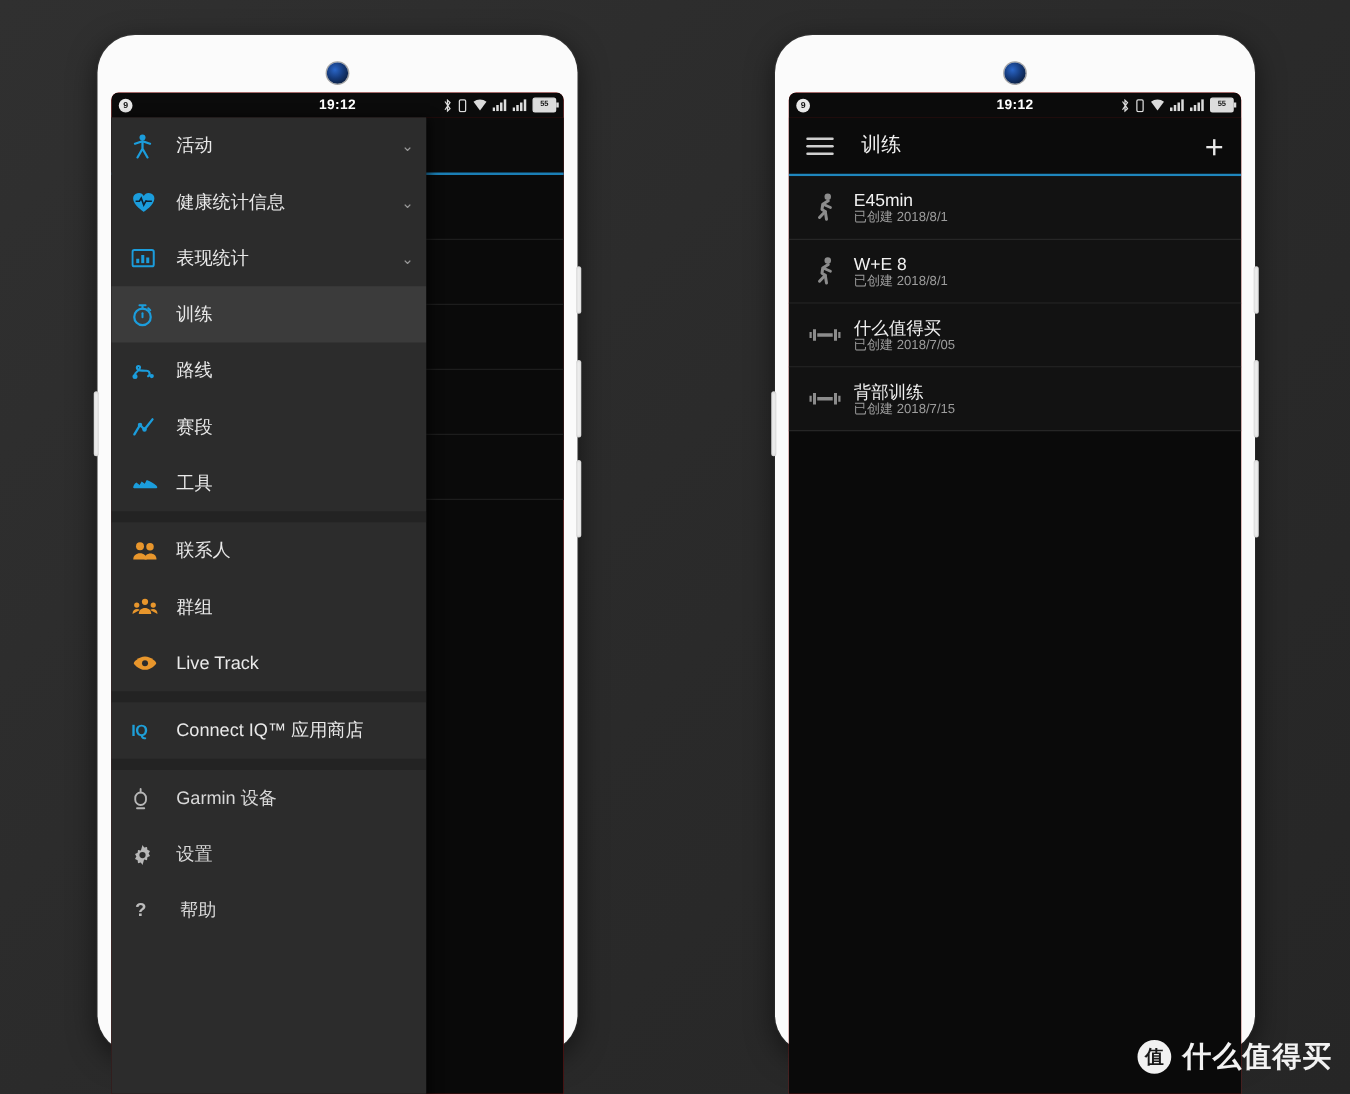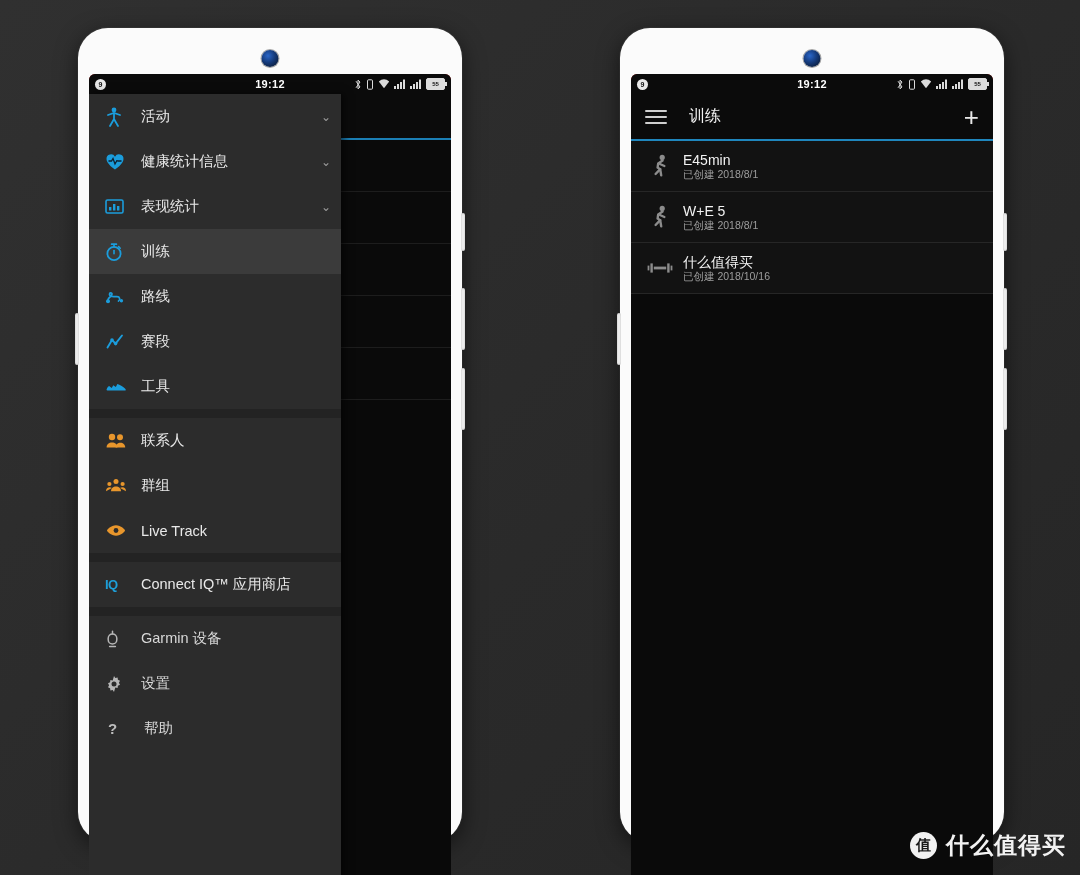--- a/index.html
+++ b/index.html
@@ -377,41 +377,56 @@
       <div class="wrow">
         <span class="wicon">
           <svg width="20" height="24" viewBox="0 0 20 24">
               <circle cx="12.2" cy="3.4" r="2.6" fill="#8c8c8c"></circle>
               <path d="M12.6 6.6L8.2 9.4l-.6 4.2 2.6 1.6 1 6.2" stroke="#8c8c8c" stroke-width="2.4" fill="none" stroke-linecap="round" stroke-linejoin="round"></path>
               <path d="M10.2 15.2L5.6 20" stroke="#8c8c8c" stroke-width="2.4" fill="none" stroke-linecap="round"></path>
               <path d="M9.4 9.8l5 2.2" stroke="#8c8c8c" stroke-width="2.2" fill="none" stroke-linecap="round"></path>
             </svg>
         </span>
         <span class="wtext">
-          <span class="wname">W+E 5</span>
+          <span class="wname">W+E 8</span>
           <span class="wsub">已创建 2018/8/1</span>
         </span>
       </div>
 
       <div class="wrow">
         <span class="wicon">
           <svg width="26" height="14" viewBox="0 0 26 14">
               <rect x="0.6" y="4.6" width="1.8" height="4.8" fill="#8c8c8c"></rect>
               <rect x="3.4" y="2.4" width="2.4" height="9.2" fill="#8c8c8c"></rect>
               <rect x="6.8" y="5.6" width="12.4" height="2.8" fill="#8c8c8c"></rect>
               <rect x="20.2" y="2.4" width="2.4" height="9.2" fill="#8c8c8c"></rect>
               <rect x="23.6" y="4.6" width="1.8" height="4.8" fill="#8c8c8c"></rect>
             </svg>
         </span>
         <span class="wtext">
           <span class="wname">什么值得买</span>
-          <span class="wsub">已创建 2018/10/16</span>
-        </span>
-      </div>
-
+          <span class="wsub">已创建 2018/7/05</span>
+        </span>
+      </div>
+
+      <div class="wrow">
+        <span class="wicon">
+          <svg width="26" height="14" viewBox="0 0 26 14">
+              <rect x="0.6" y="4.6" width="1.8" height="4.8" fill="#8c8c8c"></rect>
+              <rect x="3.4" y="2.4" width="2.4" height="9.2" fill="#8c8c8c"></rect>
+              <rect x="6.8" y="5.6" width="12.4" height="2.8" fill="#8c8c8c"></rect>
+              <rect x="20.2" y="2.4" width="2.4" height="9.2" fill="#8c8c8c"></rect>
+              <rect x="23.6" y="4.6" width="1.8" height="4.8" fill="#8c8c8c"></rect>
+            </svg>
+        </span>
+        <span class="wtext">
+          <span class="wname">背部训练</span>
+          <span class="wsub">已创建 2018/7/15</span>
+        </span>
+      </div>
     </div>
   </div>
 </div>
 
 <div class="watermark">
   <div class="wm-badge">值</div>
   <div class="wm-text">什么值得买</div>
 </div>
 
 </body></html>

